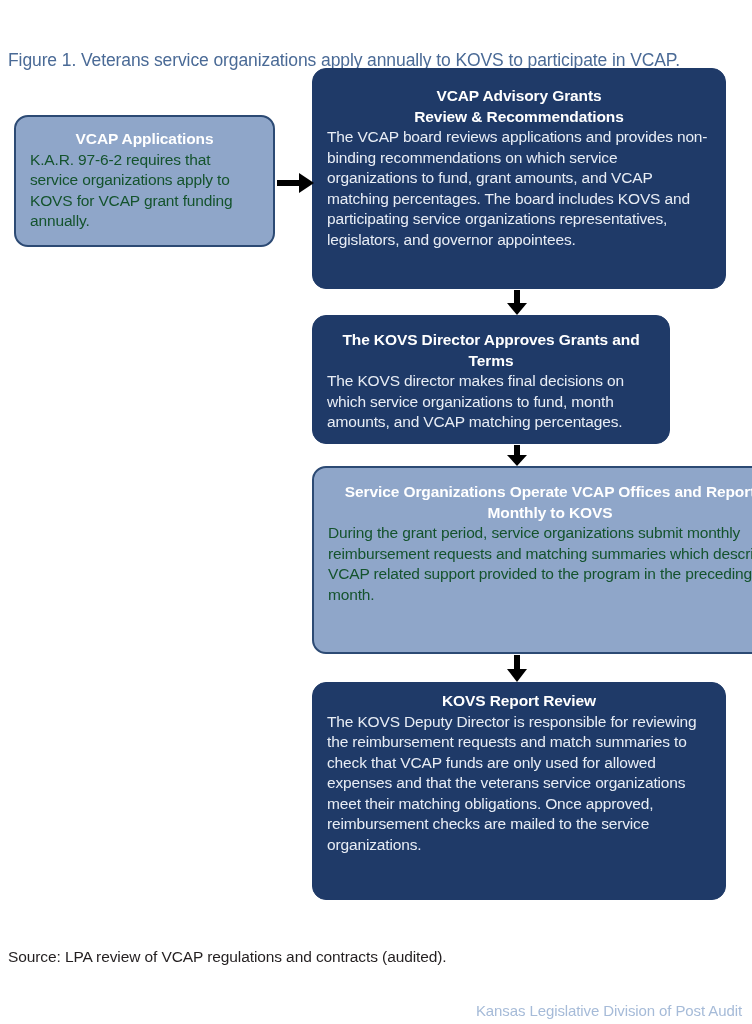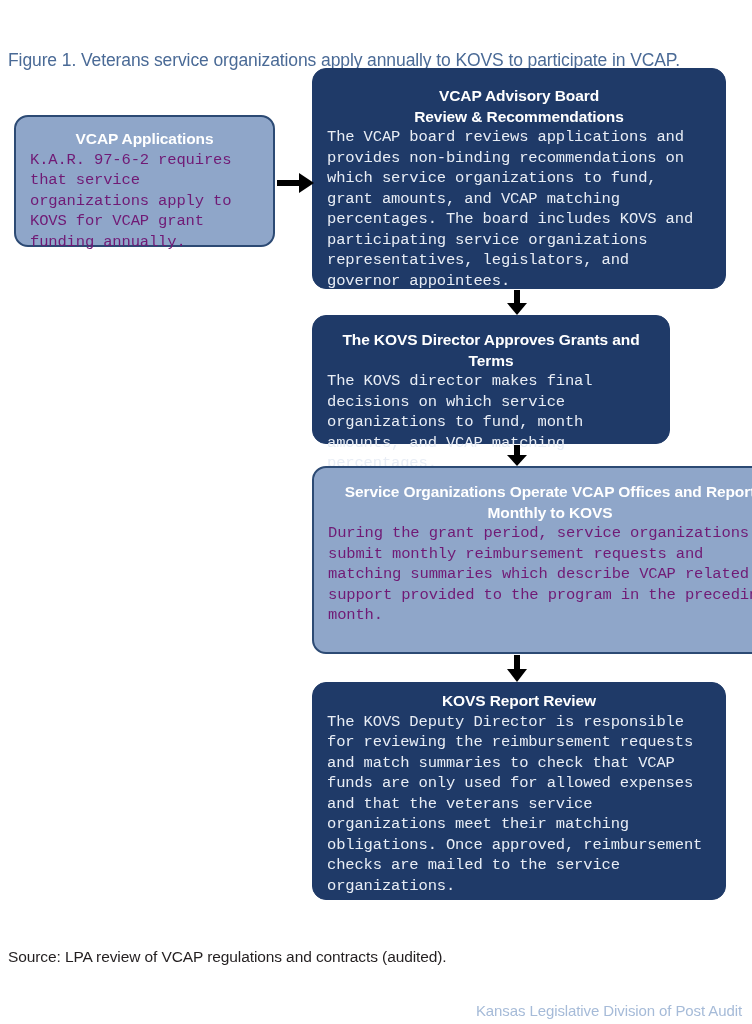--- a/index.html
+++ b/index.html
@@ -61,24 +61,23 @@
     line-height: 20.5px;
     letter-spacing: -0.1px;
   }
   .node .node-body {
     display: block;
     color: #e8edf5;
     font-size: 15.5px;
     line-height: 20.5px;
     letter-spacing: -0.15px;
     text-align: left;
-    font-family: Liberation Mono, monospace;
   }
   .node.light .node-body {
-    color: #701a75;
+    color: #14532d;
   }
 
   
   #node-1 { left: 14px;  top: 115px; width: 261px; height: 132px; padding-top: 12px; }
   #node-2 { left: 312px; top: 68px;  width: 414px; height: 221px; padding-top: 17px; }
   #node-3 { left: 312px; top: 315px; width: 358px; height: 129px; padding-top: 14px; }
   #node-4 { left: 312px; top: 466px; width: 476px; height: 188px; padding-top: 14px; }
   #node-5 { left: 312px; top: 682px; width: 414px; height: 218px; }
 
   
@@ -118,21 +117,21 @@
 <div class="figure-caption">Figure 1. Veterans service organizations apply annually to KOVS to participate in VCAP.</div>
 
 <div class="flow">
 
   <div class="node light" id="node-1">
     <span class="node-title">VCAP Applications</span>
     <span class="node-body">K.A.R. 97-6-2 requires that service organizations apply to KOVS for VCAP grant funding annually.</span>
   </div>
 
   <div class="node dark" id="node-2">
-    <span class="node-title">VCAP Advisory Board</span>
+    <span class="node-title">VCAP Advisory Grants</span>
     <span class="node-title">Review &amp; Recommendations</span>
     <span class="node-body">The VCAP board reviews applications and provides non-binding recommendations on which service organizations to fund, grant amounts, and VCAP matching percentages. The board includes KOVS and participating service organizations representatives, legislators, and governor appointees.</span>
   </div>
 
   <div class="node dark" id="node-3">
     <span class="node-title">The KOVS Director Approves Grants and Terms</span>
     <span class="node-body">The KOVS director makes final decisions on which service organizations to fund, month amounts, and VCAP matching percentages.</span>
   </div>
 
   <div class="node light" id="node-4">

